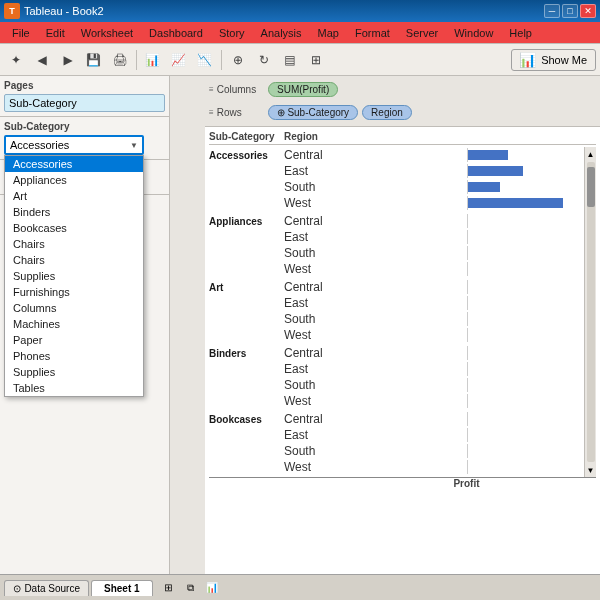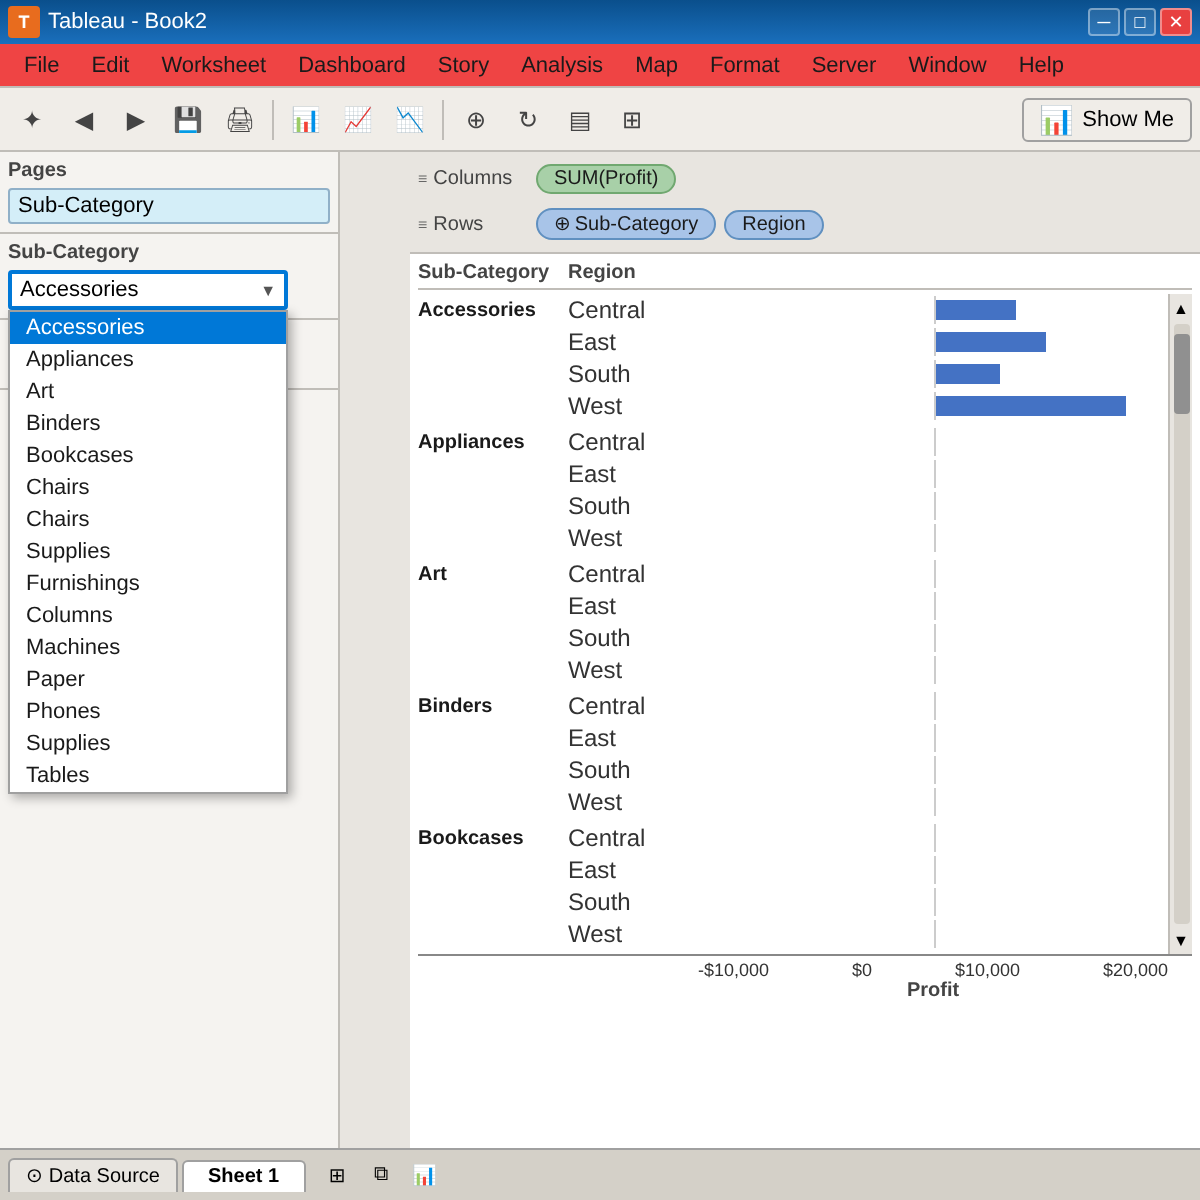--- a/index.html
+++ b/index.html
@@ -804,26 +804,20 @@
             <div class="right-scrollbar">
               <div class="scroll-arrow">▲</div>
               <div class="scroll-track">
                 <div class="scroll-thumb"></div>
               </div>
               <div class="scroll-arrow">▼</div>
             </div>
           </div>
 
           <div class="x-axis">
-            <div class="x-axis-labels">
-              <span>-$10,000</span>
-              <span>$0</span>
-              <span>$10,000</span>
-              <span>$20,000</span>
-            </div>
             <div class="x-axis-title">Profit</div>
           </div>
 
         </div>
       </div>
     </div>
 
   </div>
 
 </div>

